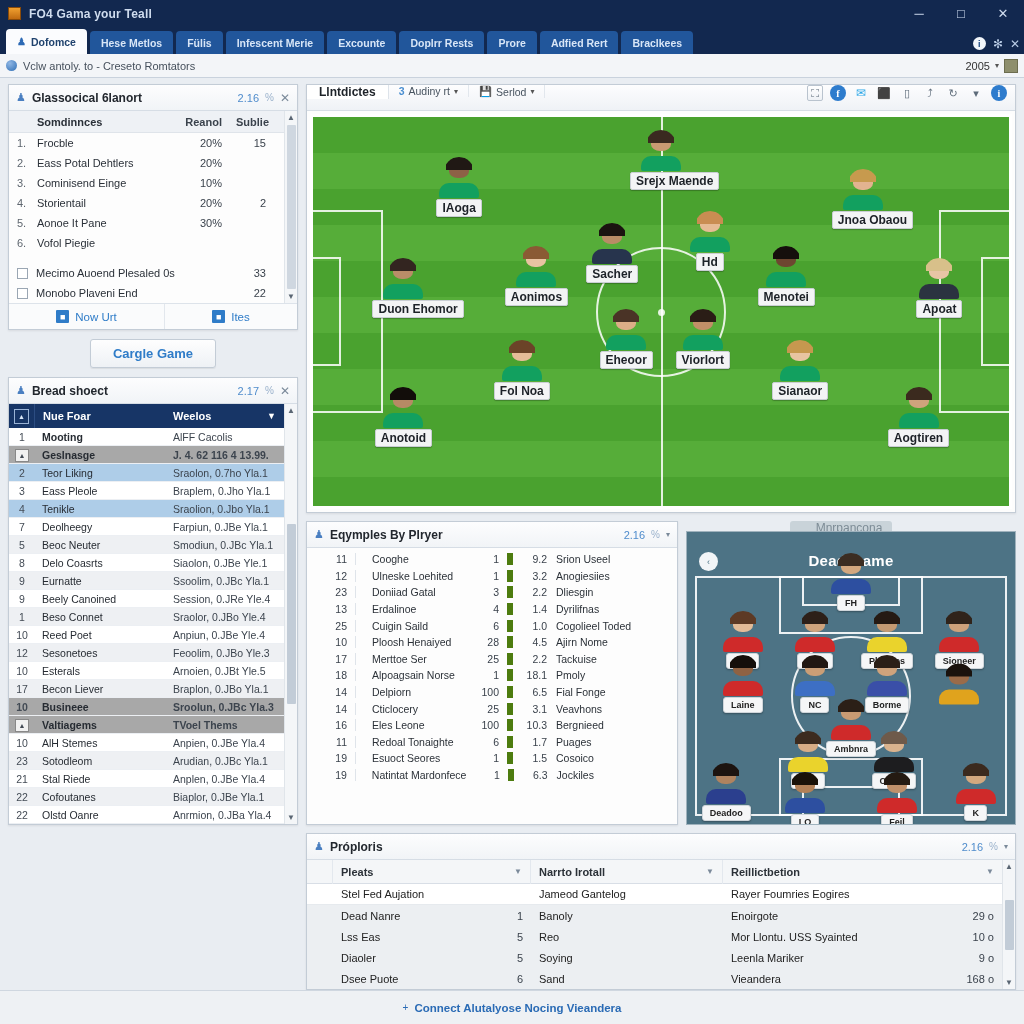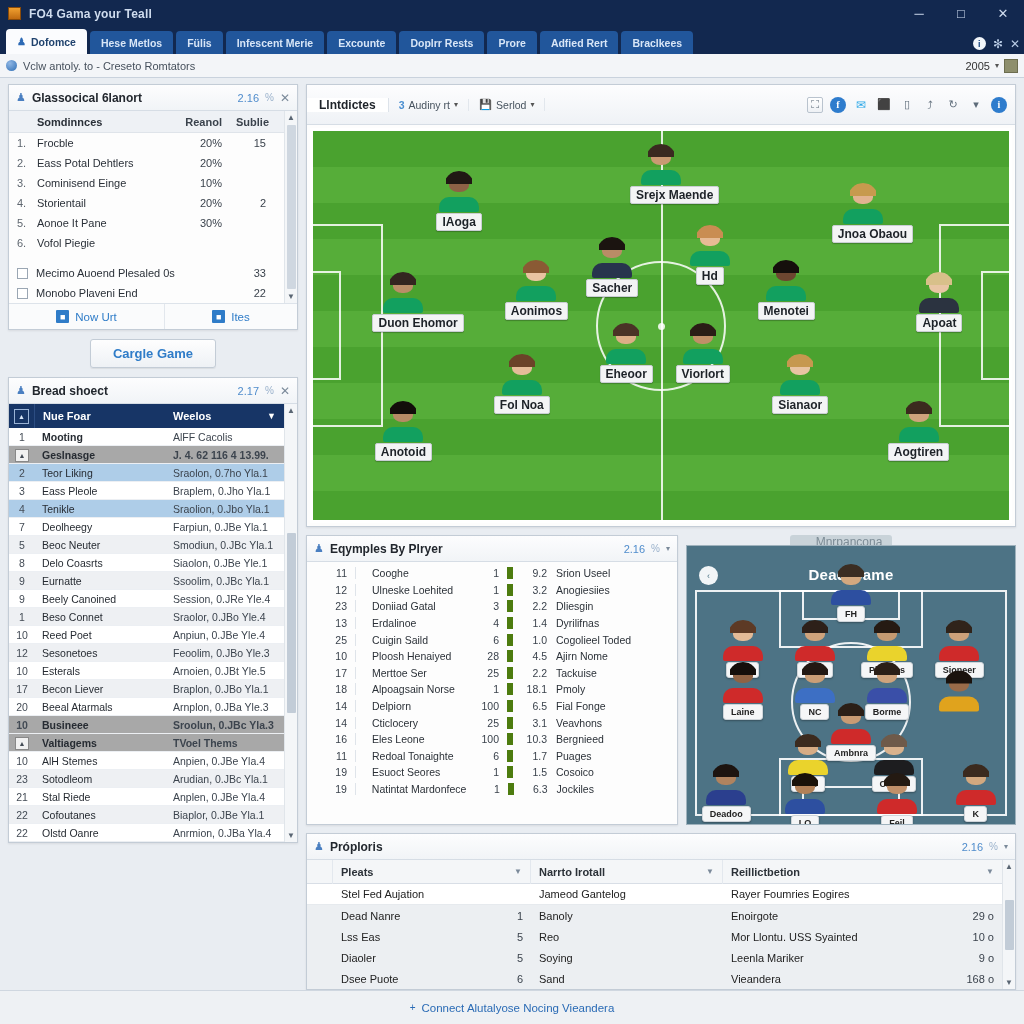--- a/index.html
+++ b/index.html
@@ -137,21 +137,21 @@
                   background: #f1f1f1; align-items: center; justify-content: center; font-size: 7px; }
   .g-c1 { flex: 1 1 auto; padding-left: 7px; color: #262b32; overflow: hidden; white-space: nowrap; }
   .g-c1.b { font-weight: bold; }
   .g-c2 { width: 118px; padding-left: 7px; color: #3c444e; overflow: hidden; white-space: nowrap; }
   .gscroll { width: 13px; background: #f4f6f8; border-left: 1px solid #e0e5ea;
              display: flex; flex-direction: column; align-items: center; justify-content: space-between; padding: 2px 0; }
   .gs-thumb { width: 9px; background: #c2ccd7; border-radius: 1px; }
 
   
   .pitch-panel { flex: 0 0 auto; }
-  .pitch-head { height: 40px; display: flex; align-items: center;
+  .pitch-head { height: 26px; display: flex; align-items: flex-start;
                 background: linear-gradient(#fdfdfe,#eff2f6); border-bottom: 1px solid #d6dde5; }
   .ph-tab { display: flex; align-items: center; padding: 0 12px; font-size: 12px; font-weight: bold; color: #1e2329;
             background: #fff; border-right: 1px solid #dde3ea; }
   .ph-item { display: flex; align-items: center; gap: 4px; padding: 0 10px; font-size: 10.5px;
              color: #47535f; border-right: 1px solid #e2e7ed; }
   .ph-item .n { color: #4a8ed0; font-weight: bold; }
   .ph-tools { margin-left: auto; display: flex; align-items: center; gap: 7px; padding-right: 8px; }
   .tool-ico { width: 16px; height: 16px; display: flex; align-items: center; justify-content: center;
               font-size: 11px; color: #5d6b79; }
   .tool-ico.box { border: 1px solid #b9c3ce; background: linear-gradient(#fff,#eef1f5); border-radius: 2px; }
@@ -235,21 +235,21 @@
   .prop-row.first { background: #fff; border-bottom: 1px solid #e6eaee; }
   .prop-cl { width: 26px; }
   .prop-c { display: flex; align-items: center; padding: 0 8px; overflow: hidden; white-space: nowrap; }
   .prop-c .num { margin-left: auto; padding-left: 8px; color: #3a424c; }
 
   
   .statusbar {
     flex: 0 0 34px; background: #eef1f4; border-top: 1px solid #cfd7e0;
     display: flex; align-items: center; justify-content: center; gap: 6px;
   }
-  .status-link { color: #2a6bb5; font-size: 11.5px; font-weight: normal; }
+  .status-link { color: #2a6bb5; font-size: 11.5px; font-weight: bold; }
   .status-plus { color: #2a6bb5; font-size: 10px; }
 </style>
 </head>
 <body>
 
 <div class="app">
 
   <div class="titlebar">
     <div class="title-ico"></div>
     <div class="title-text">FO4 Gama your Teall</div>
@@ -488,25 +488,20 @@
                 </div>
                 <div class="grow white">
                   <div class="g-num">10</div>
                   <div class="g-c1">Esterals</div>
                   <div class="g-c2">Arnoien, 0.JBt Yle.5</div>
                 </div>
                 <div class="grow alt">
                   <div class="g-num">17</div>
                   <div class="g-c1">Becon Liever</div>
                   <div class="g-c2">Braplon, 0.JBo Yla.1</div>
-                </div>
-                <div class="grow white">
-                  <div class="g-num">20</div>
-                  <div class="g-c1">Beeal Atarmals</div>
-                  <div class="g-c2">Arnplon, 0.JBa Yle.3</div>
                 </div>
                 <div class="grow group">
                   <div class="g-num">10</div>
                   <div class="g-c1 b">Busineee</div>
                   <div class="g-c2">Sroolun, 0.JBc Yla.3</div>
                 </div>
                 <div class="grow group">
                   <div class="g-num"><span class="g-exp">▲</span></div>
                   <div class="g-c1 b">Valtiagems</div>
                   <div class="g-c2">TVoel Thems</div>

